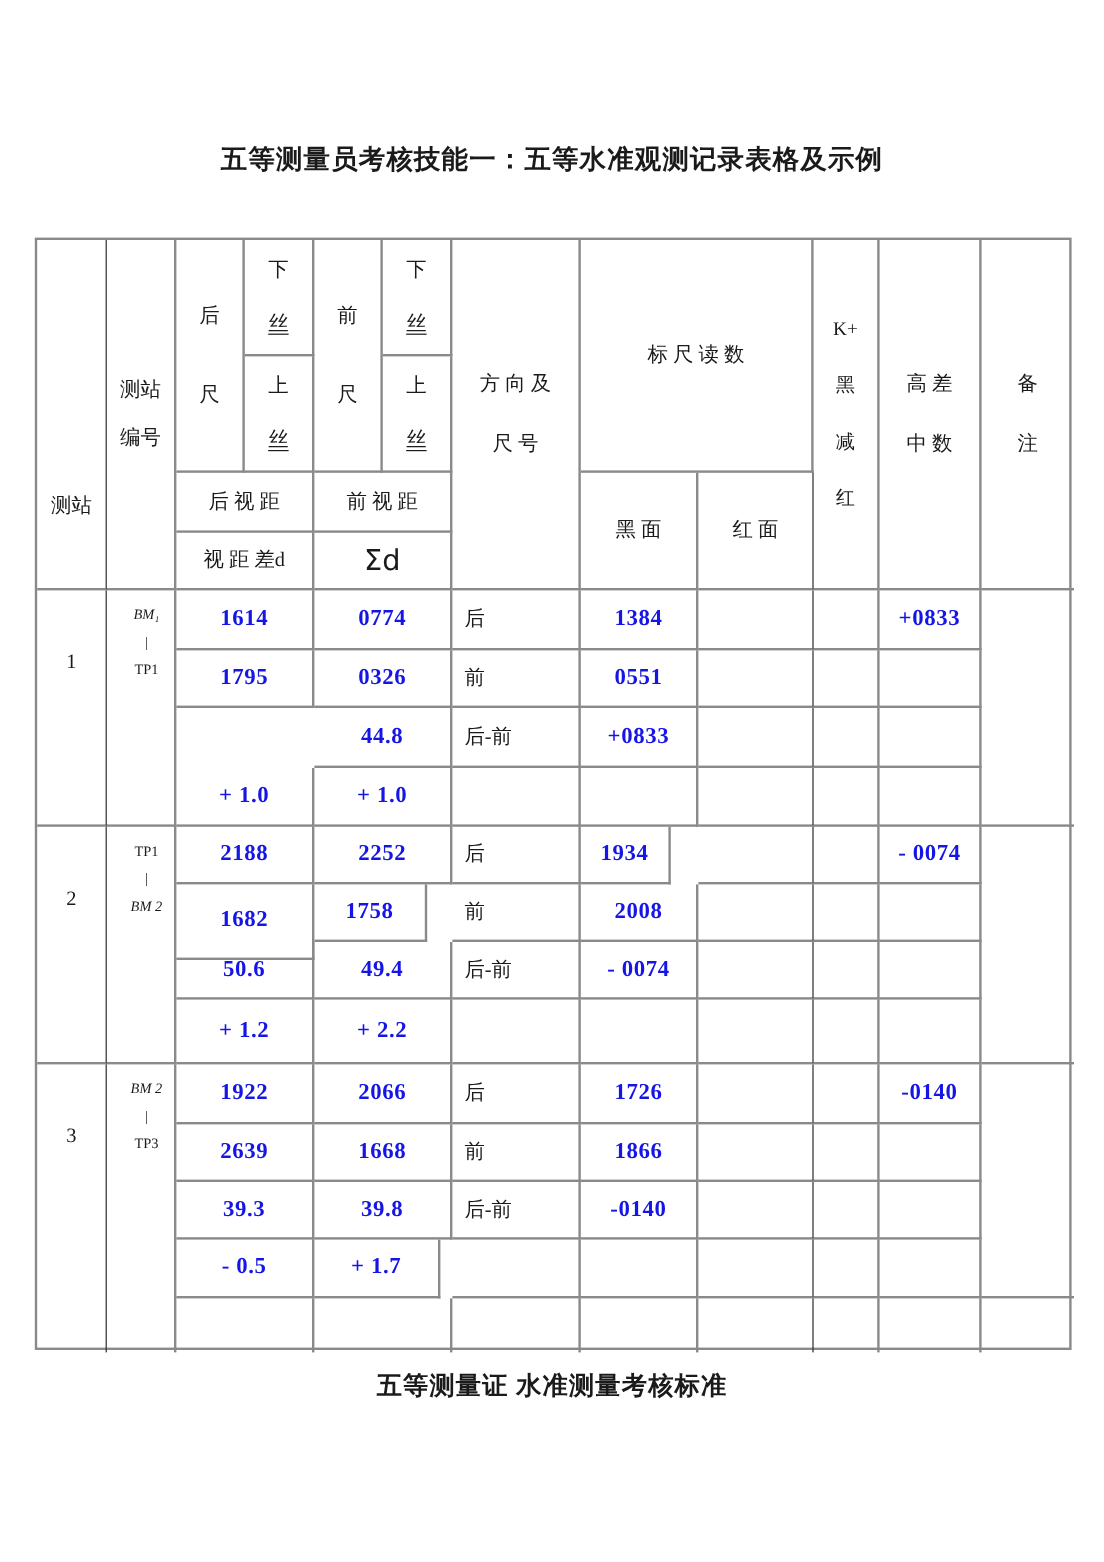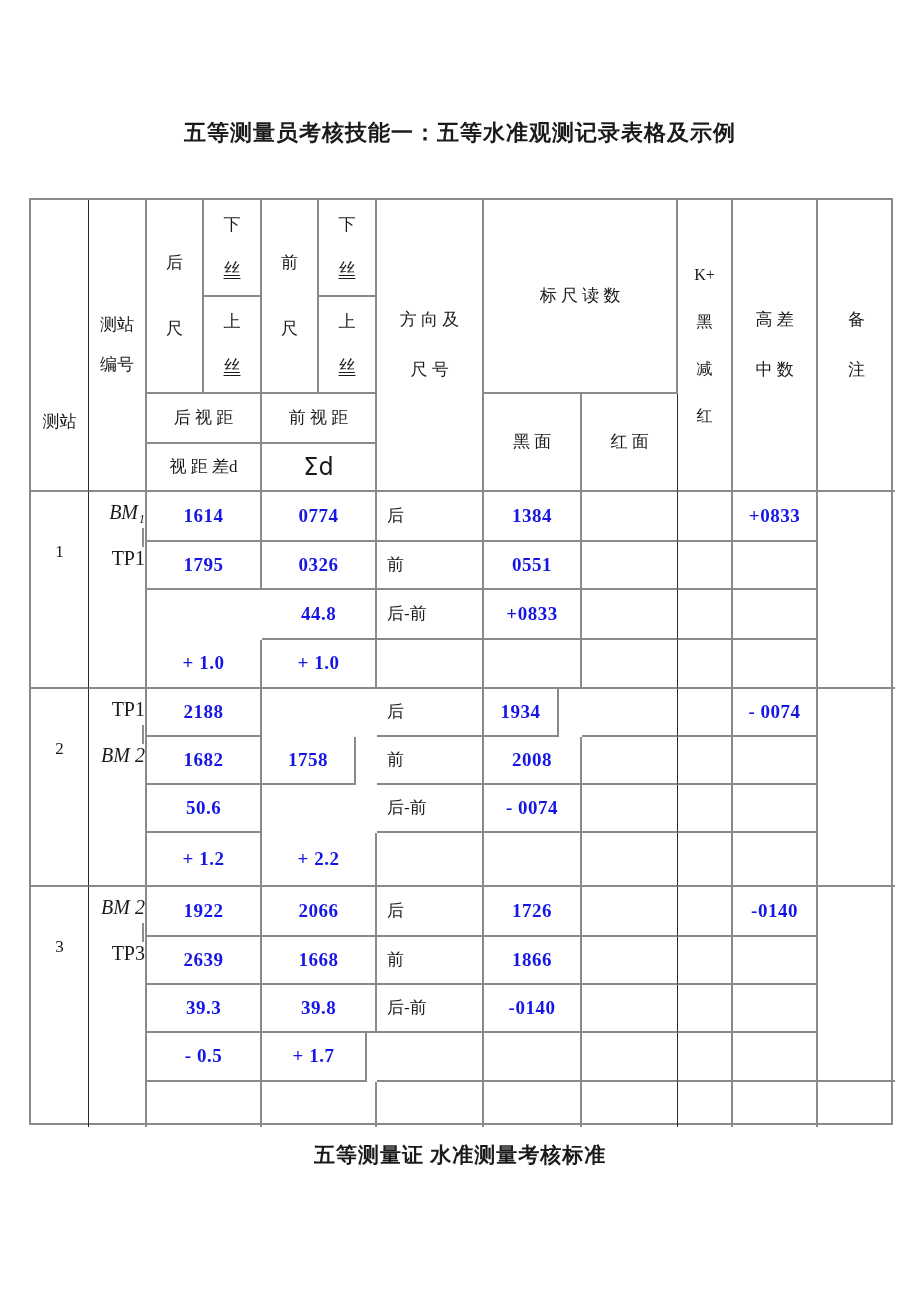--- a/index.html
+++ b/index.html
@@ -29,22 +29,22 @@
   .col{flex-direction:column;}
   .noR{border-right:none !important;}
   .noB{border-bottom:none !important;}
   .thinR{border-right:1px solid var(--thin) !important;}
   .leftpad{justify-content:flex-start;padding-left:10px;text-align:left;}
   .val{color:var(--blue);font-weight:bold;font-size:19px;letter-spacing:.5px;}
   .sigma{font-size:24px;font-family:"DejaVu Sans","Liberation Sans",sans-serif;}
   .u{text-decoration:underline;text-underline-offset:3px;}
   .stn{align-items:flex-start;padding-top:50px;}
   .stn-hdr{align-items:flex-end;padding-bottom:58px;}
-  .pt{flex-direction:column;align-items:flex-end;justify-content:flex-start;
-      padding:9px 0 0 10px;font-size:20px;line-height:23px;text-align:left;}
+  .pt{flex-direction:column;align-items:center;justify-content:flex-start;
+      padding:9px 0 0 10px;font-size:12px;line-height:23px;text-align:left;}
   .it{font-style:italic;}
   .g20{gap:20px;} .g24{gap:24px;} .g28{gap:28px;} .g30{gap:30px;} .g46{gap:46px;}
 </style>
 </head>
 <body>
 
 <div class="doc-title">五等测量员考核技能一：五等水准观测记录表格及示例</div>
 
 <div class="tbl">
 
@@ -138,33 +138,35 @@
   <div class="cell val" style="left:702px;top:440px;width:85px;height:49px"></div>
   <div class="cell noR" style="left:787px;top:292px;width:77px;height:197px"></div>
 
   <div class="cell stn thinR" style="left:0;top:489px;width:58px;height:198px">2</div>
   <div class="cell pt" style="left:58px;top:489px;width:58px;height:198px">
     <span>TP1</span>
     <span>|</span>
     <span class="it">BM 2</span>
   </div>
   <div class="cell val" style="left:116px;top:489px;width:115px;height:48px">2188</div>
+  <div class="cell val" style="left:231px;top:489px;width:115px;height:48px">2252</div>
   <div class="cell leftpad" style="left:346px;top:489px;width:107px;height:48px">后</div>
   <div class="cell val" style="left:453px;top:489px;width:75px;height:48px">1934</div>
   <div class="cell thinR" style="left:551px;top:489px;width:96px;height:48px"></div>
   <div class="cell" style="left:647px;top:489px;width:55px;height:48px"></div>
   <div class="cell val" style="left:702px;top:489px;width:85px;height:48px">- 0074</div>
-  <div class="cell val" style="left:116px;top:537px;width:115px;height:48px">1682</div>
+  <div class="cell val" style="left:116px;top:537px;width:115px;height:63px">1682</div>
   <div class="cell val" style="left:231px;top:537px;width:94px;height:48px">1758</div>
   <div class="cell leftpad" style="left:346px;top:537px;width:107px;height:48px">前</div>
   <div class="cell val" style="left:453px;top:537px;width:98px;height:48px">2008</div>
   <div class="cell thinR" style="left:551px;top:537px;width:96px;height:48px"></div>
   <div class="cell" style="left:647px;top:537px;width:55px;height:48px"></div>
   <div class="cell val" style="left:702px;top:537px;width:85px;height:48px"></div>
   <div class="cell val" style="left:116px;top:585px;width:115px;height:48px">50.6</div>
+  <div class="cell val" style="left:231px;top:585px;width:115px;height:48px">49.4</div>
   <div class="cell leftpad" style="left:346px;top:585px;width:107px;height:48px">后-前</div>
   <div class="cell val" style="left:453px;top:585px;width:98px;height:48px">- 0074</div>
   <div class="cell thinR" style="left:551px;top:585px;width:96px;height:48px"></div>
   <div class="cell" style="left:647px;top:585px;width:55px;height:48px"></div>
   <div class="cell val" style="left:702px;top:585px;width:85px;height:48px"></div>
   <div class="cell val" style="left:116px;top:633px;width:115px;height:54px">+ 1.2</div>
   <div class="cell val" style="left:231px;top:633px;width:115px;height:54px">+ 2.2</div>
   <div class="cell leftpad" style="left:346px;top:633px;width:107px;height:54px"></div>
   <div class="cell" style="left:453px;top:633px;width:98px;height:54px"></div>
   <div class="cell thinR" style="left:551px;top:633px;width:96px;height:54px"></div>

